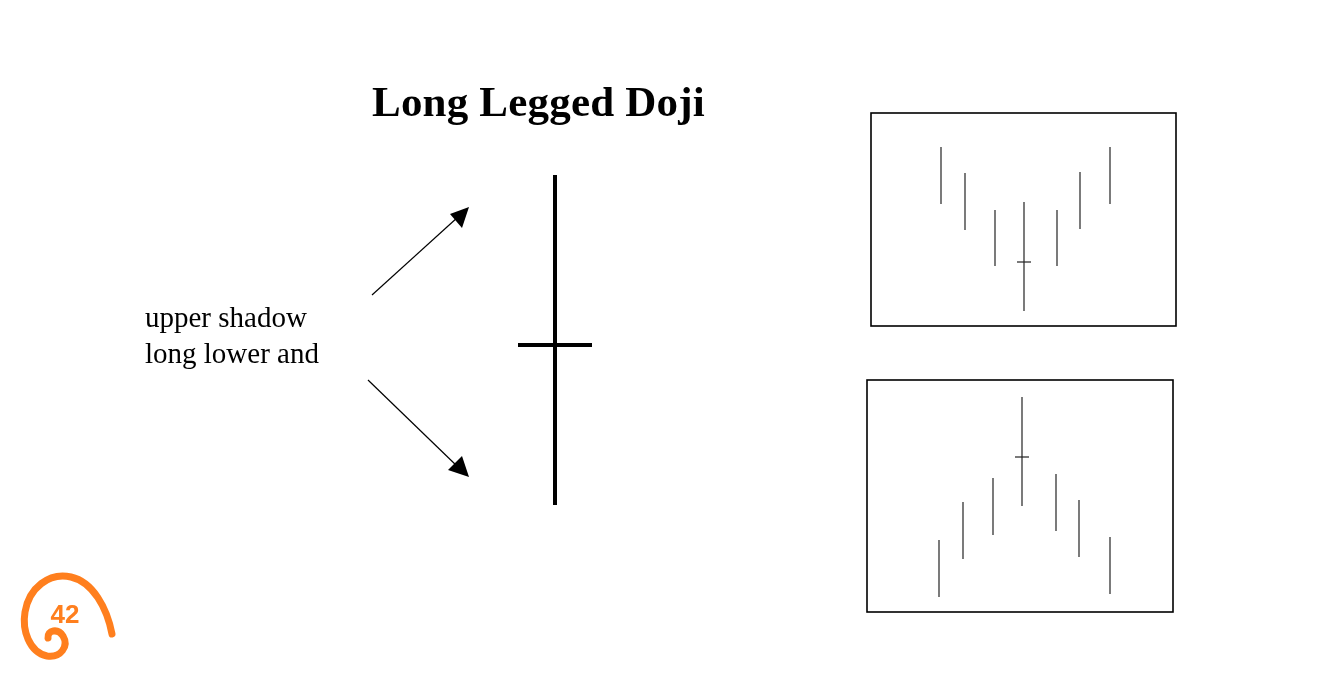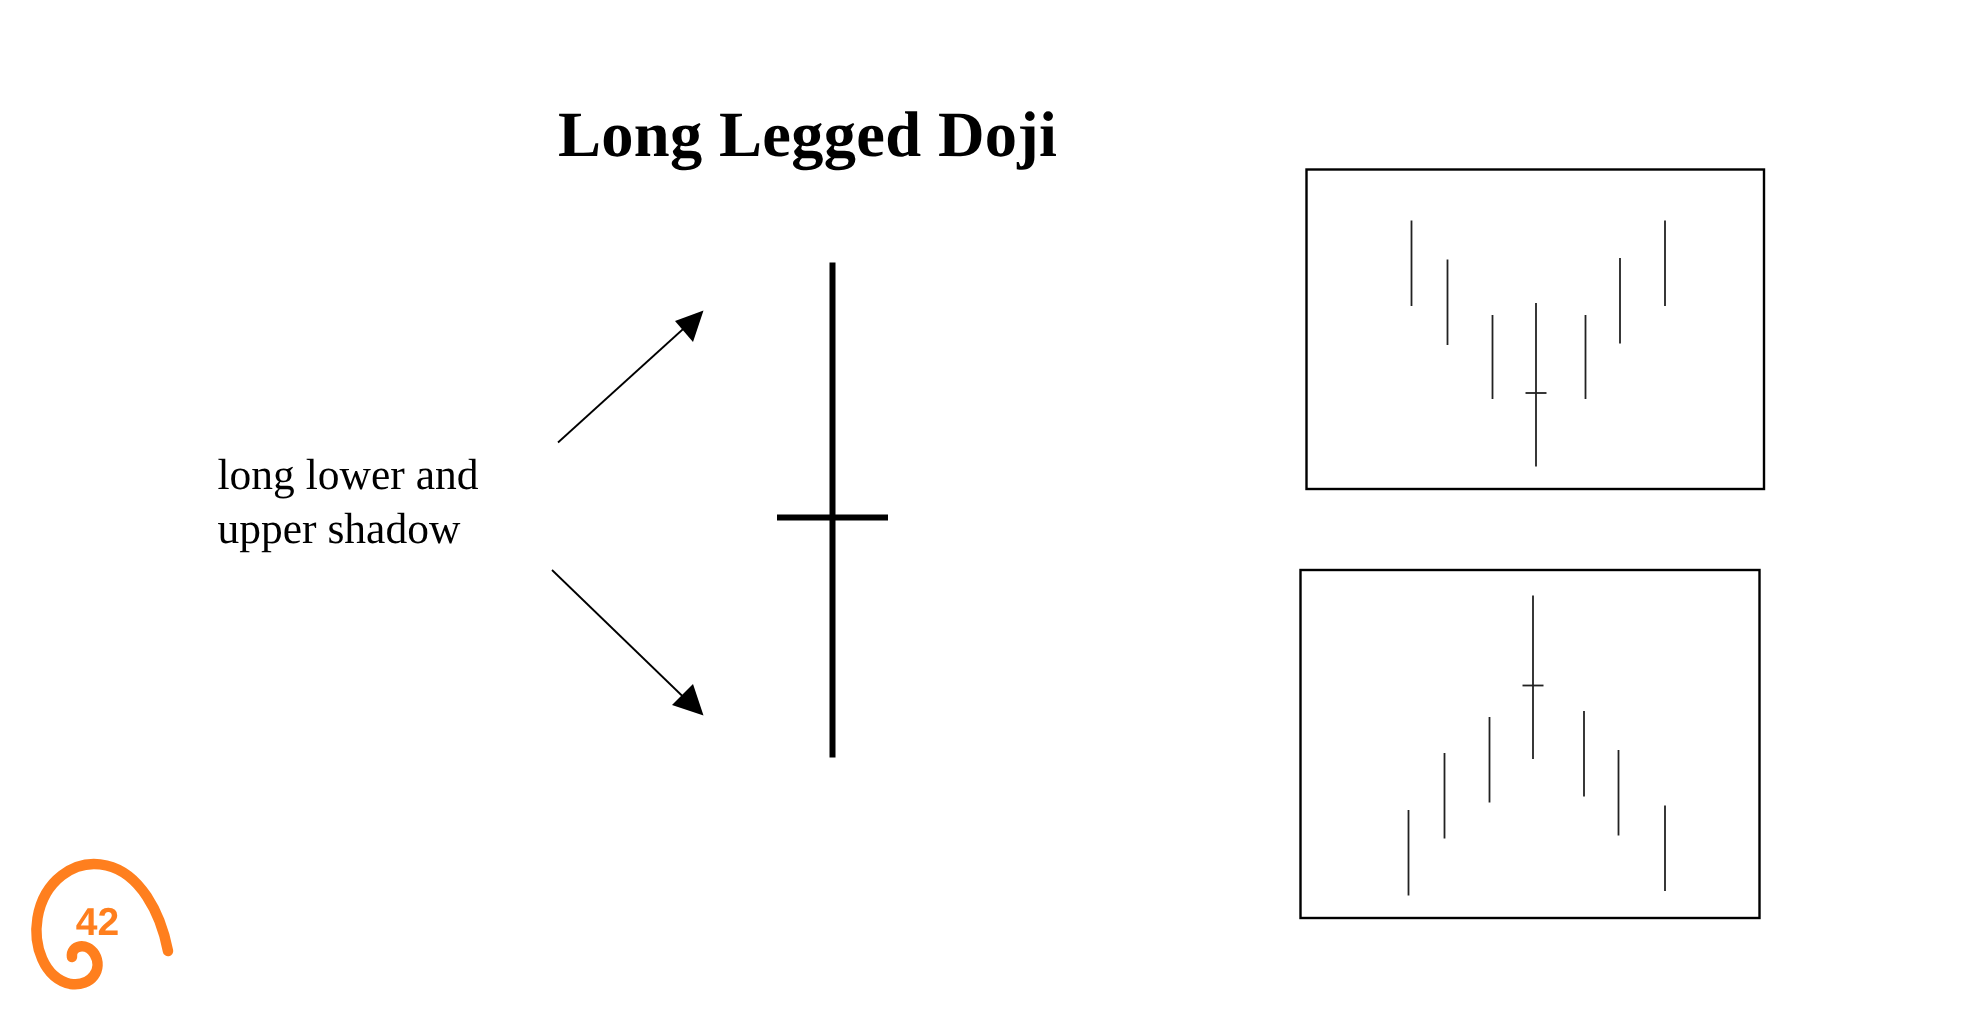--- a/index.html
+++ b/index.html
@@ -1,30 +1,30 @@
 <!DOCTYPE html>
 <html><head>
   <meta charset="utf-8">
   <style>
     html, body { margin: 0; padding: 0; background: #ffffff; }
     body { width: 1323px; height: 680px; position: relative; overflow: hidden; font-family: "Liberation Serif", "DejaVu Serif", serif; }
-    .title { position: absolute; left: 372px; top: 66px; font-size: 43px; font-weight: bold; color: #000; font-family: "Liberation Serif", "DejaVu Serif", serif; white-space: nowrap; letter-spacing: 0.2px; }
+    .title { position: absolute; left: 372px; top: 77px; font-size: 43px; font-weight: bold; color: #000; font-family: "Liberation Serif", "DejaVu Serif", serif; white-space: nowrap; letter-spacing: 0.2px; }
     .label { position: absolute; left: 145px; top: 299px; font-size: 29px; line-height: 36px; color: #000; font-family: "Liberation Serif", "DejaVu Serif", serif; }
     .label span { display: block; white-space: nowrap; }
     svg.main { position: absolute; left: 0; top: 0; }
     .logo { position: absolute; left: 15px; top: 568px; }
   </style>
 </head>
 <body>
 
 <div class="title">Long Legged Doji</div>
 
 <div class="label">
+  <span>upper shadow</span>
   <span>long lower and</span>
-  <span>upper shadow</span>
 </div>
 
 <svg class="main" width="1323" height="680" viewBox="0 0 1323 680">
   <defs>
     <marker id="arrowhead" markerWidth="10" markerHeight="10" refX="9" refY="5" orient="auto" markerUnits="userSpaceOnUse" viewBox="0 0 10 10">
     </marker>
   </defs>
 
   <g>
     <line x1="372" y1="295" x2="458" y2="217" stroke="#000" stroke-width="1.2"></line>

